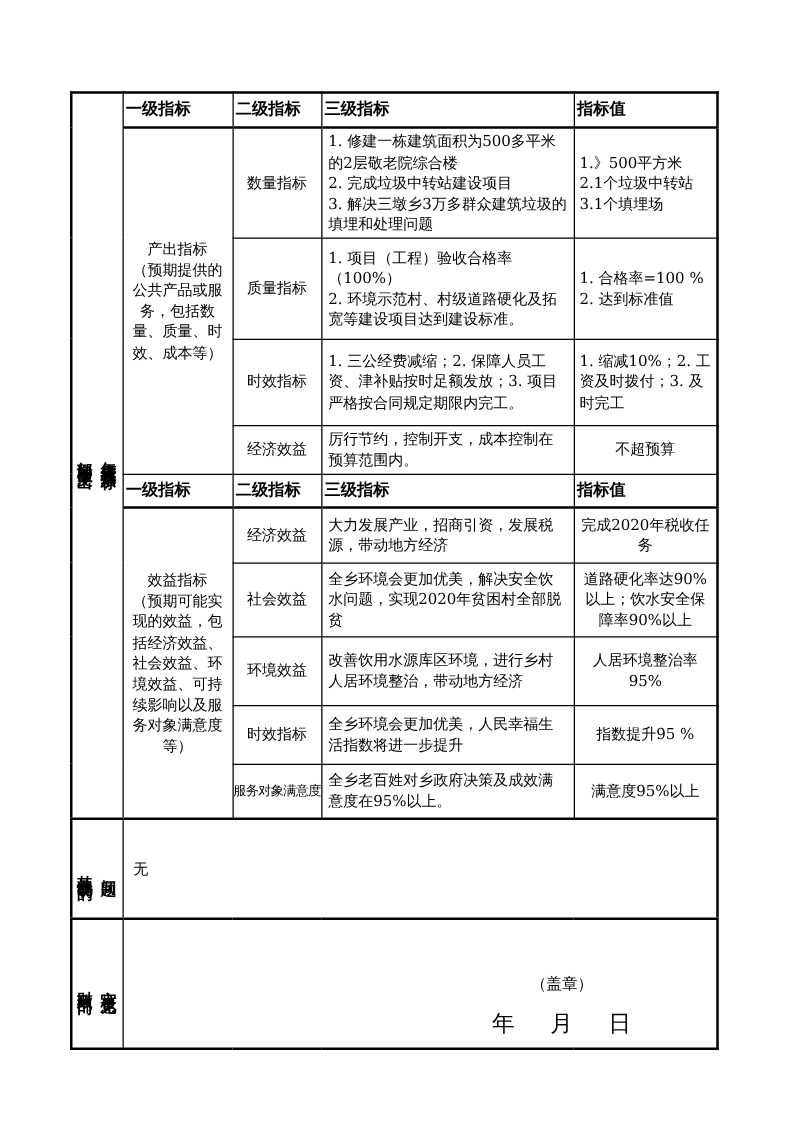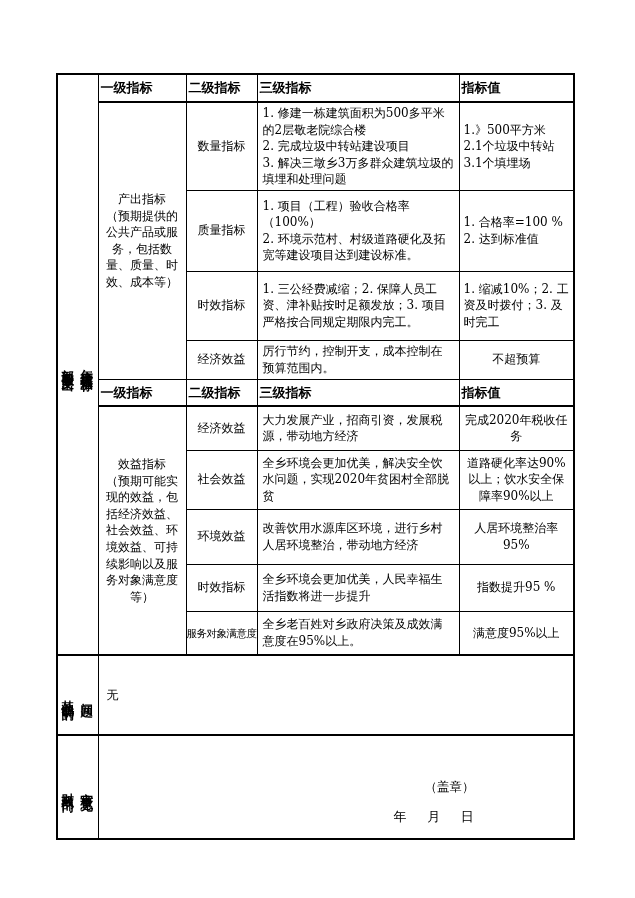--- a/index.html
+++ b/index.html
@@ -40,21 +40,21 @@
   }
   .lvl1{text-align:center;white-space:pre-wrap;padding:2px 6px;}
   .l2{text-align:center;}
   .l2.tight{font-size:10.5px;letter-spacing:-0.5px;white-space:nowrap;padding:2px 0;}
   .l3{text-align:left;white-space:pre-wrap;padding:2px 5px;}
   .val-left{text-align:left;white-space:pre-wrap;padding:2px 4px;}
   .val-center{text-align:center;white-space:pre-wrap;padding:2px 4px;}
   .note-cell{text-align:left;padding-left:8px;}
   .fin-cell{position:relative;padding:0;}
   .fin-seal{position:absolute;left:326px;top:42px;font-size:12.5px;}
-  .fin-date{position:absolute;left:295px;top:72px;font-size:13px;white-space:pre;}
+  .fin-date{position:absolute;left:295px;top:72px;font-size:18px;white-space:pre;}
 </style>
 </head>
 <body>
 
 <div class="sheet">
   <table id="tbl">
     <colgroup>
       <col style="width:41px">
         <col style="width:88px">
         <col style="width:71px">

